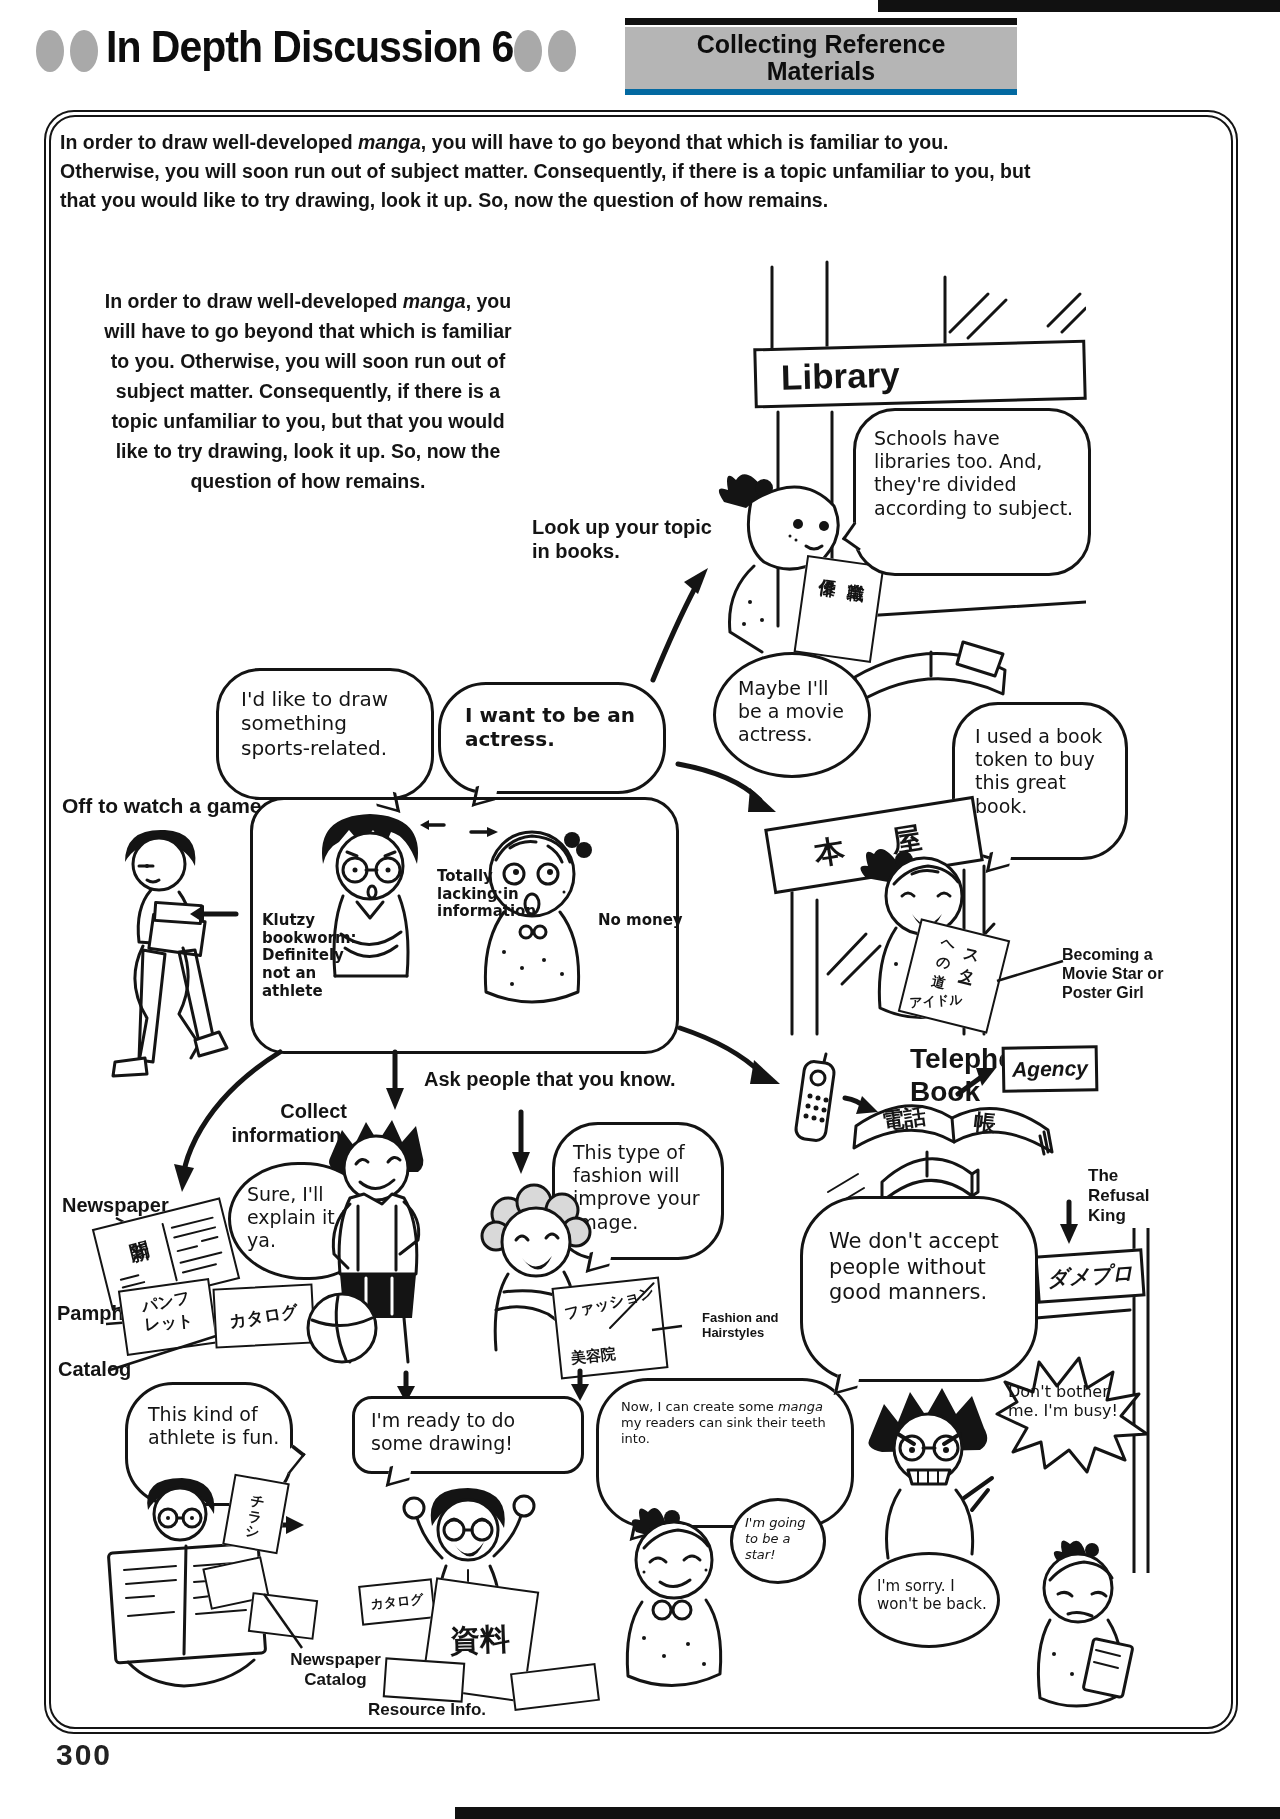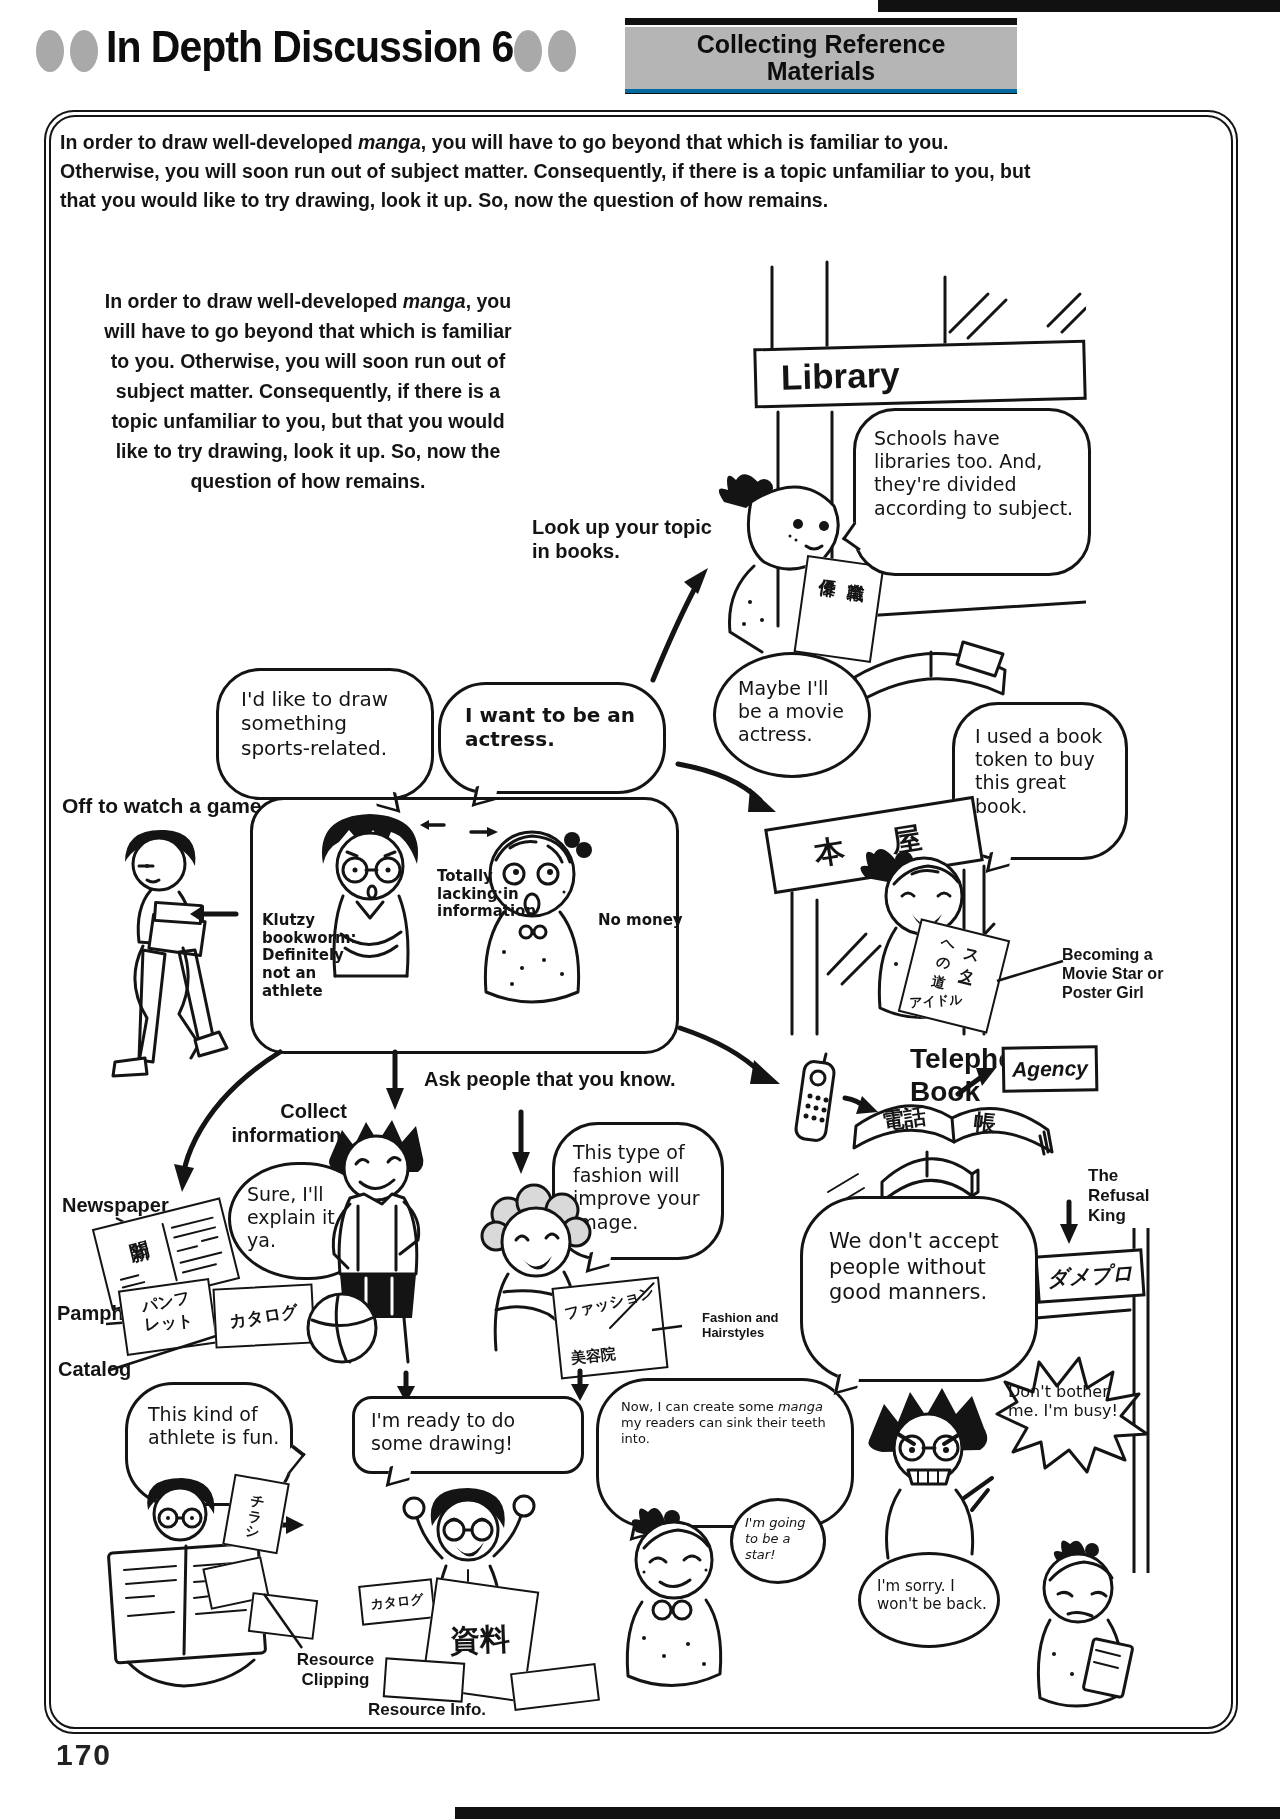--- a/index.html
+++ b/index.html
@@ -35,21 +35,21 @@
   <div class="abs" style="left:878px;top:0;width:402px;height:12px;background:#111;"></div>
   <div class="abs" style="left:455px;top:1807px;width:825px;height:12px;background:#111;"></div>
 
   <div class="abs" style="left:36px;top:30px;width:28px;height:42px;border-radius:50%;background:#a9a9a9;"></div>
   <div class="abs" style="left:70px;top:30px;width:28px;height:42px;border-radius:50%;background:#a9a9a9;"></div>
   <div class="abs" style="left:106px;top:24px;width:410px;font-weight:bold;font-size:41px;letter-spacing:-1px;transform:scaleY(1.06);white-space:nowrap;color:#0d0d0d;">In Depth Discussion 6</div>
   <div class="abs" style="left:514px;top:30px;width:28px;height:42px;border-radius:50%;background:#a9a9a9;"></div>
   <div class="abs" style="left:548px;top:30px;width:28px;height:42px;border-radius:50%;background:#a9a9a9;"></div>
 
   <div class="abs" style="left:625px;top:18px;width:392px;height:76px;background:#111;padding:0;">
-    <div style="position:absolute;left:0;top:7px;width:100%;height:62px;background:#b5b5b5;border-top:2px solid #fff;border-bottom:4px solid #0369a1;
+    <div style="position:absolute;left:0;top:7px;width:100%;height:62px;background:#b5b5b5;border-top:2px solid #fff;border-bottom:6px solid #0369a1;
                 display:flex;flex-direction:column;align-items:center;justify-content:center;">
       <div style="font-weight:bold;font-size:25px;line-height:1.1;color:#0d0d0d;">Collecting Reference</div>
       <div style="font-weight:bold;font-size:25px;line-height:1.1;color:#0d0d0d;">Materials</div>
     </div>
   </div>
 
   <div class="abs" style="left:44px;top:110px;width:1190px;height:1620px;border:2.5px solid #141414;border-radius:30px;">
     <div style="position:absolute;left:3px;top:3px;right:3px;bottom:3px;border:2px solid #141414;border-radius:26px;"></div>
   </div>
 
@@ -439,21 +439,21 @@
   </svg>
   <div class="abs doodle" style="left:228px;top:1478px;width:56px;height:72px;transform:rotate(10deg);display:flex;justify-content:center;padding-top:5px;">
     <span class="vjp" style="font-size:14px;font-weight:bold;">チラシ</span>
   </div>
   <div class="abs doodle" style="left:206px;top:1562px;width:60px;height:42px;transform:rotate(-12deg);"></div>
   <div class="abs doodle" style="left:250px;top:1596px;width:66px;height:40px;transform:rotate(7deg);"></div>
 
   <svg class="line abs" style="left:258px;top:1590px;" width="50" height="62" viewBox="0 0 50 62">
     <line x1="44" y1="58" x2="6" y2="4"></line>
   </svg>
-  <div class="cap abs" style="left:268px;top:1650px;width:135px;font-size:17px;text-align:center;">Resource Clipping</div>
+  <div class="cap abs" style="left:268px;top:1650px;width:135px;font-size:17px;text-align:center;">Newspaper Catalog</div>
   <div class="cap abs" style="left:368px;top:1700px;width:140px;font-size:17px;">Resource Info.</div>
   <svg class="line abs" style="left:420px;top:1662px;" width="44" height="40" viewBox="0 0 44 40">
     <line x1="4" y1="36" x2="40" y2="6"></line>
   </svg>
 
   <svg class="arr abs" style="left:392px;top:1370px;" width="28" height="36" viewBox="0 0 28 36">
     <path d="M14,3 L14,18"></path>
       <polygon points="5,16 14,33 23,16"></polygon>
   </svg>
   <div class="bub abs tailB" style="left:352px;top:1396px;width:232px;height:78px;border-radius:20px;padding:10px 10px 4px 16px;font-size:19px;">
@@ -554,15 +554,15 @@
     <path d="M50,88 Q34,116 40,166 Q80,184 122,162 Q126,116 108,88"></path>
     <circle class="fill" cx="54" cy="122" r="2"></circle>
       <circle class="fill" cx="72" cy="142" r="2"></circle>
       <circle class="fill" cx="96" cy="130" r="2"></circle>
       <circle class="fill" cx="110" cy="150" r="2"></circle>
     <rect class="wh" x="88" y="110" width="40" height="52" rx="3" transform="rotate(12 108 136)" style="stroke:#141414;"></rect>
     <line x1="96" y1="118" x2="120" y2="124" style="stroke-width:2;"></line>
       <line x1="94" y1="130" x2="118" y2="136" style="stroke-width:2;"></line>
   </svg>
 
-  <div class="abs" style="left:56px;top:1738px;font-size:30px;font-weight:bold;color:#222;letter-spacing:2px;">170</div>
+  <div class="abs" style="left:56px;top:1738px;font-size:30px;font-weight:bold;color:#222;letter-spacing:2px;">300</div>
 
 </div>
 
 </body></html>

